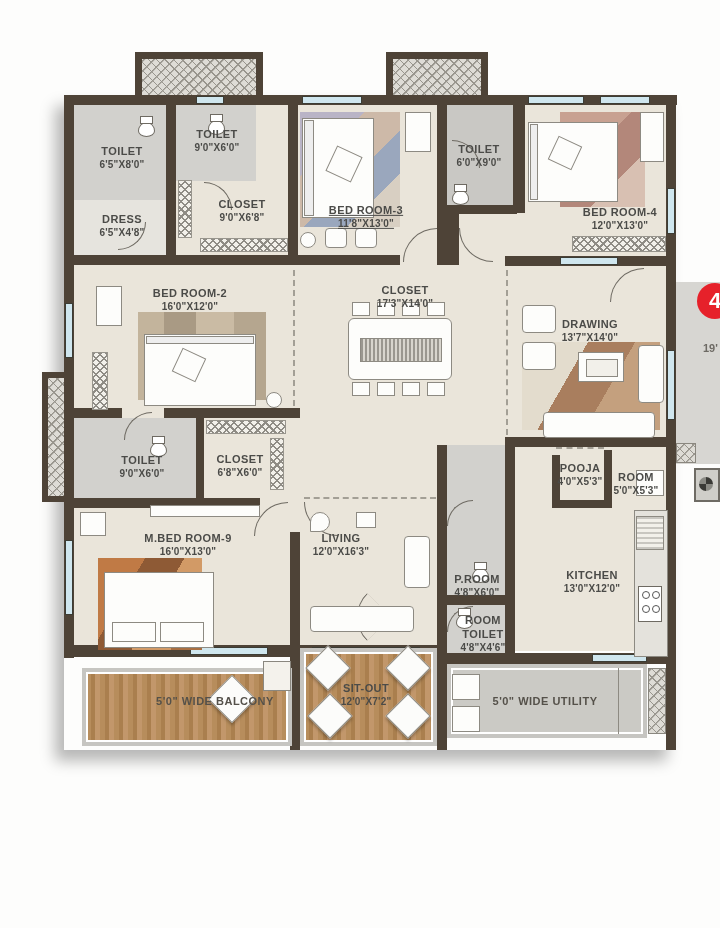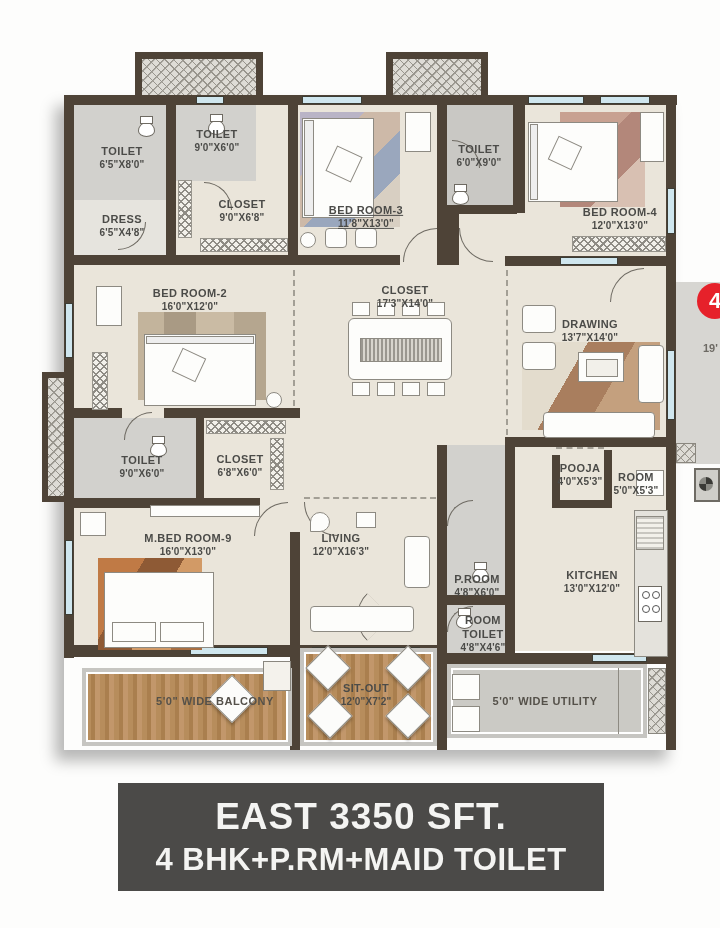--- a/index.html
+++ b/index.html
@@ -320,18 +320,14 @@
     <div class="rn">SIT-OUT</div>
     <div class="rd">12'0"X7'2"</div>
   </div>
 
   <div class="inline-lbl" style="left:215px;top:701px;">5'0" WIDE BALCONY</div>
   <div class="inline-lbl" style="left:545px;top:701px;">5'0" WIDE UTILITY</div>
 
   <div class="marker">4</div>
   <div class="partial">19'</div>
 
-  <div class="banner">
-    <div class="l1">EAST 3350 SFT.</div>
-    <div class="l2">4 BHK+P.RM+MAID TOILET</div>
-  </div>
 
 </div>
 
 </body></html>

